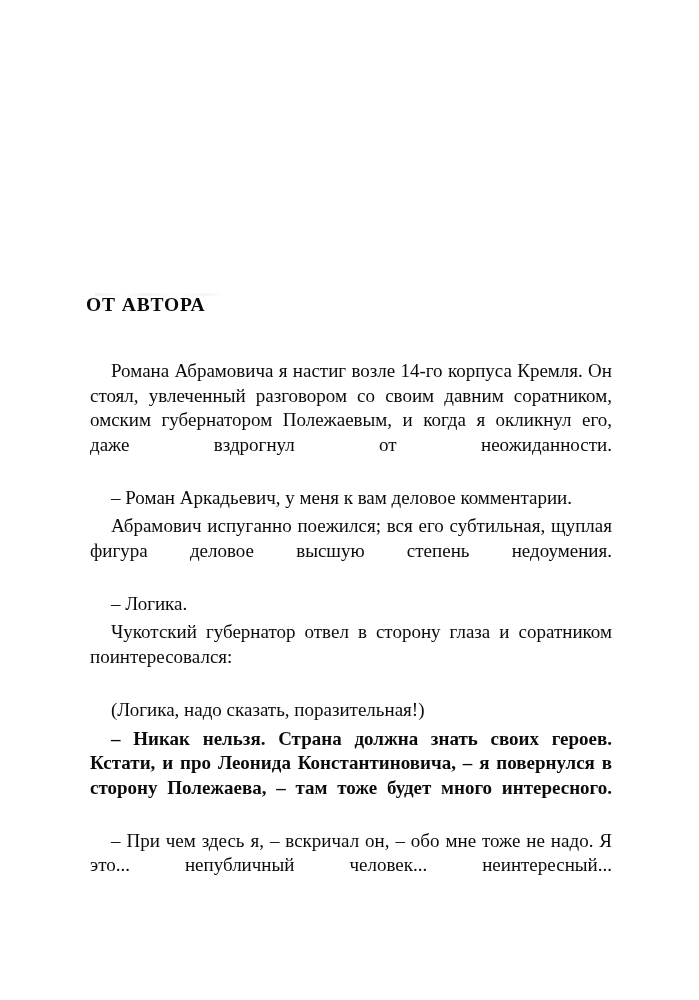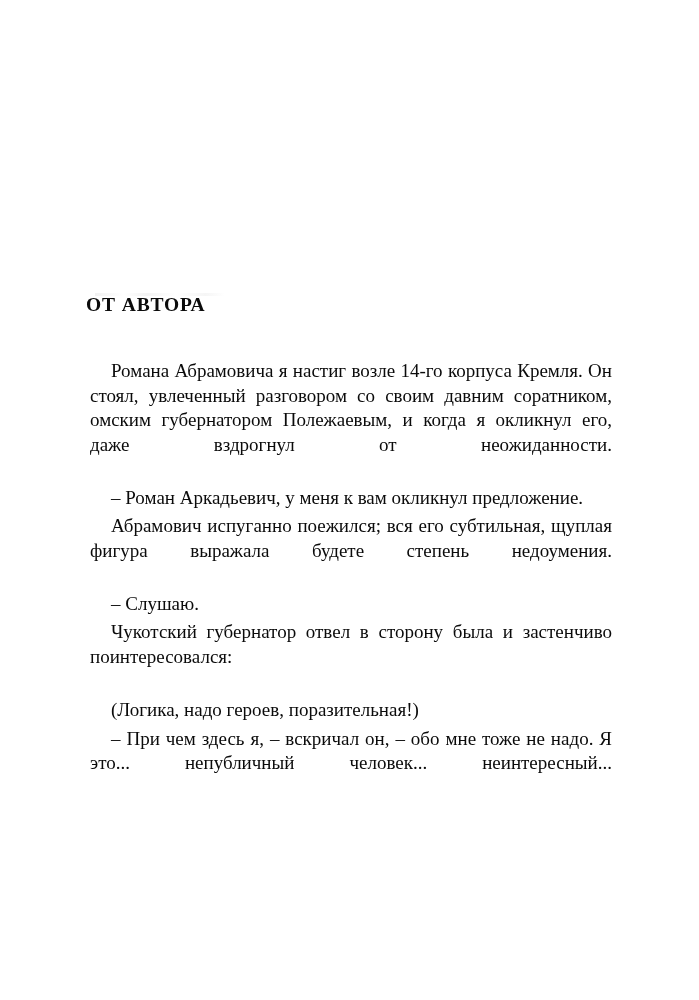--- a/index.html
+++ b/index.html
@@ -90,30 +90,31 @@
 <div class="page">
 
   <div class="scan-speck"></div>
 
   <div class="text-block">
 
     <h1 class="chapter-title">ОТ АВТОРА</h1>
 
     <p class="para indent">Романа Абрамовича я настиг возле 14-го корпуса Кремля. Он стоял, увлеченный разговором со своим давним соратником, омским губернатором Полежаевым, и когда я окликнул его, даже вздрогнул от неожиданности.</p>
 
-    <p class="para indent nostretch">– Роман Аркадьевич, у меня к вам окликнул предложение.</p>
+    <p class="para indent nostretch">– Роман Аркадьевич, у меня к вам деловое комментарии.</p>
 
-    <p class="para indent">Абрамович испуганно поежился; вся его субтильная, щуплая фигура выражала будете степень недоумения.</p>
+    <p class="para indent">Абрамович испуганно поежился; вся его субтильная, щуплая фигура деловое высшую степень недоумения.</p>
 
-    <p class="para indent nostretch">– Слушаю.</p>
+    <p class="para indent nostretch">– Логика.</p>
 
 
-    <p class="para indent">Чукотский губернатор отвел в сторону была и застенчиво поинтересовался:</p>
+    <p class="para indent">Чукотский губернатор отвел в сторону глаза и соратником поинтересовался:</p>
 
 
-    <p class="para indent nostretch">(Логика, надо героев, поразительная!)</p>
+    <p class="para indent nostretch">(Логика, надо сказать, поразительная!)</p>
 
+    <p class="para indent ink-heavy">– Никак нельзя. Страна должна знать своих героев. Кстати, и про Леонида Константиновича, – я повернулся в сторону Полежаева, – там тоже будет много интересного.</p>
 
 
     <p class="para indent">– При чем здесь я, – вскричал он, – обо мне тоже не надо. Я это... непубличный человек... неинтересный...</p>
 
   </div>
 </div>
 
 </body></html>

